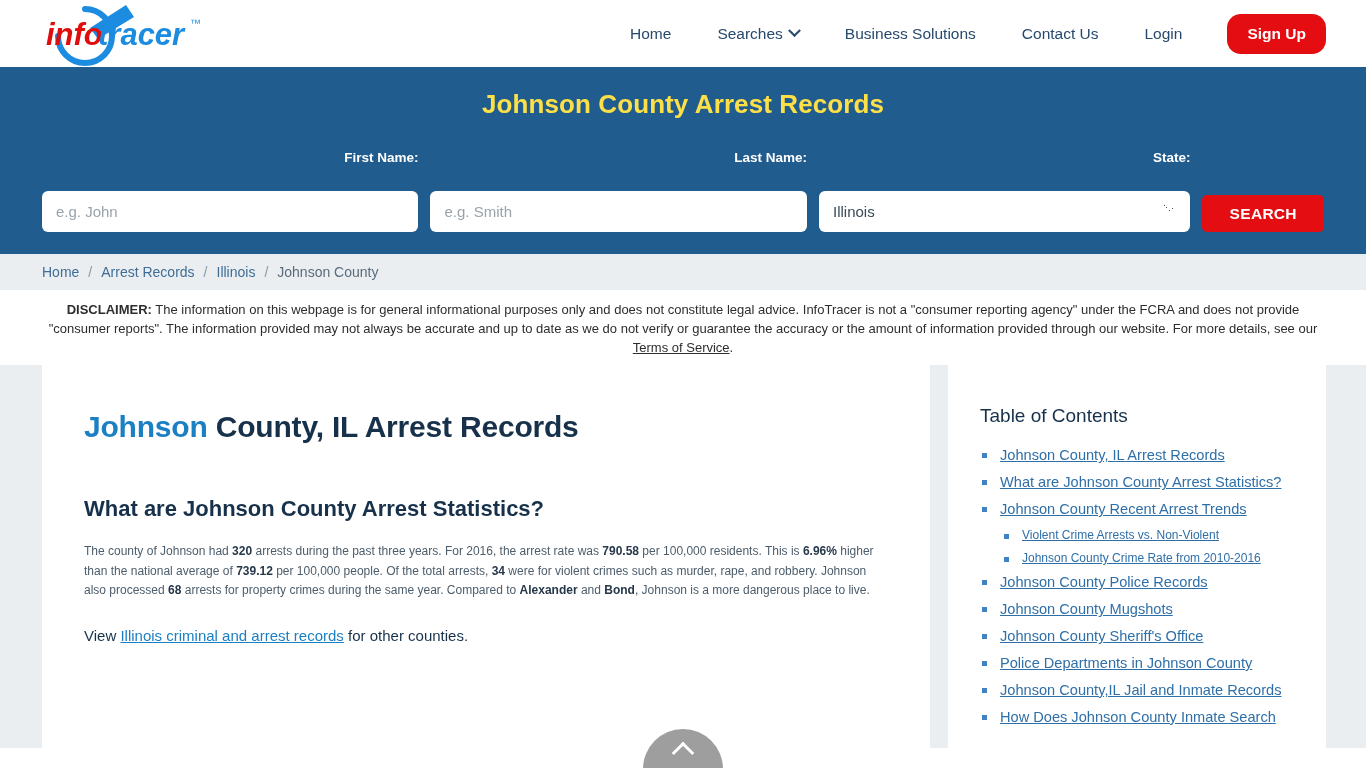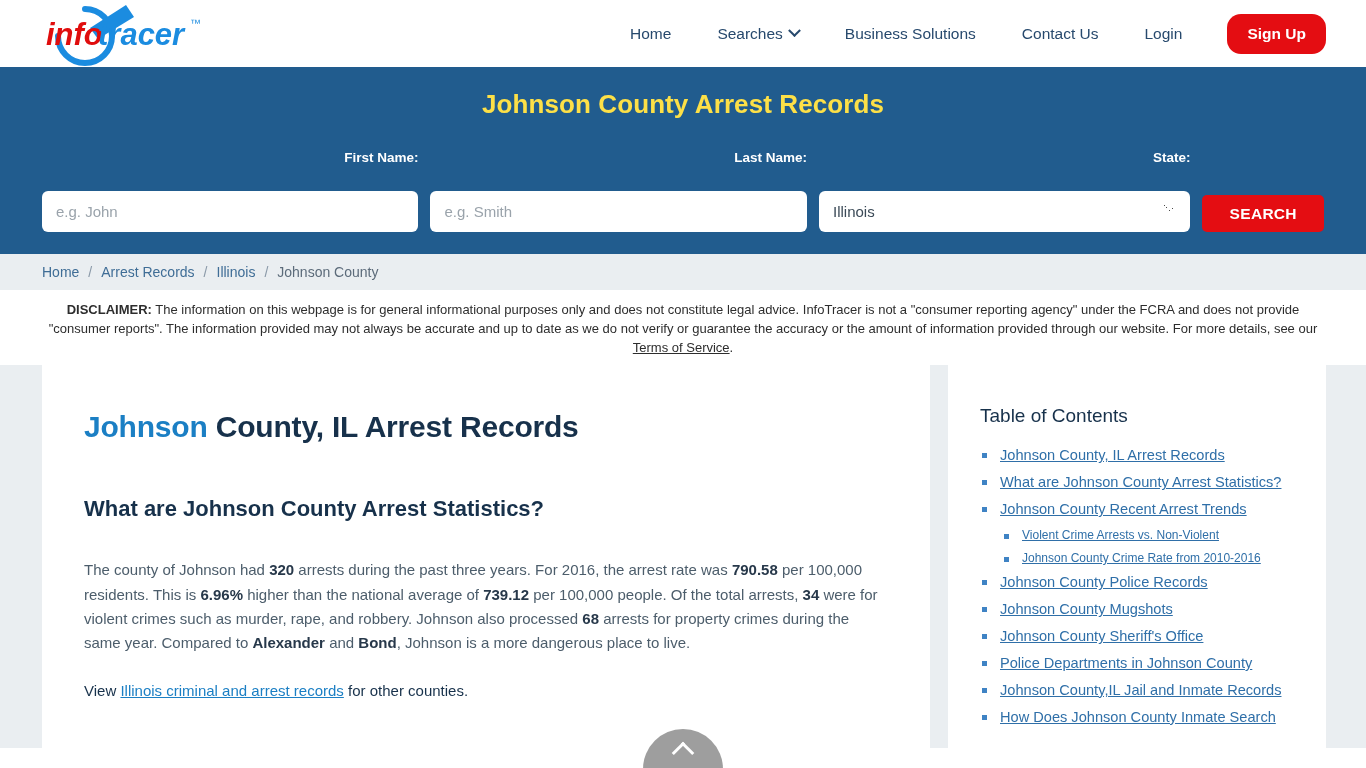--- a/index.html
+++ b/index.html
@@ -176,22 +176,22 @@
   h1.page-title .hl { color: #1b7fc4; }
 
   h2.sub-title {
     font-size: 22px;
     font-weight: bold;
     color: #17314b;
     margin-top: 52px;
   }
 
   p.body {
-    margin-top: 36px;
-    font-size: 15px;
+    margin-top: 20px;
+    font-size: 12px;
     line-height: 1.62;
     color: #4c5d6b;
   }
   p.body b { color: #27384a; font-weight: bold; }
 
   p.viewline {
     margin-top: 26px;
     font-size: 15px;
     font-weight: normal;
     color: #17314b;

